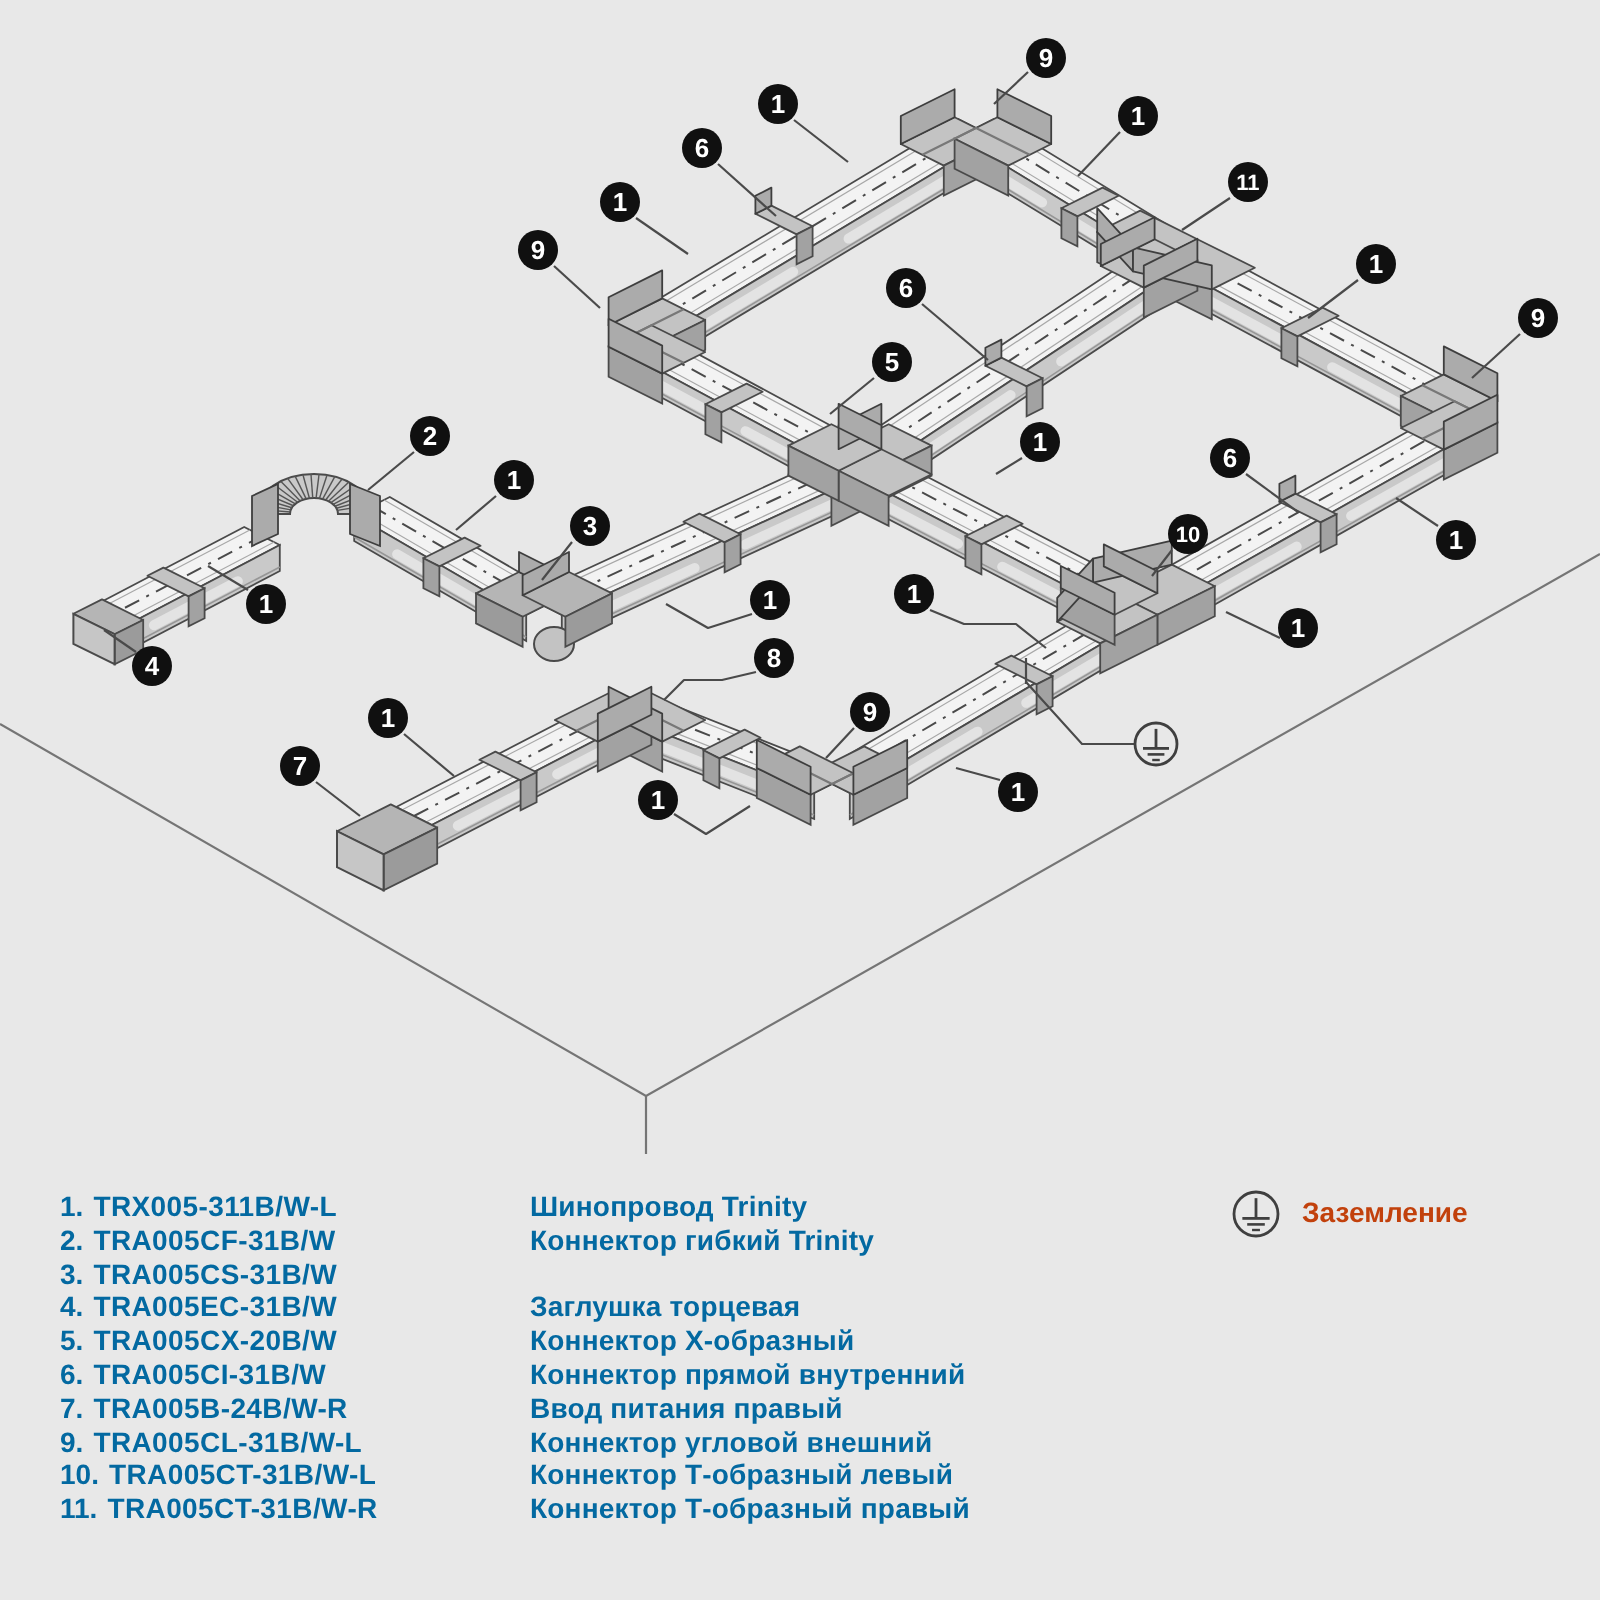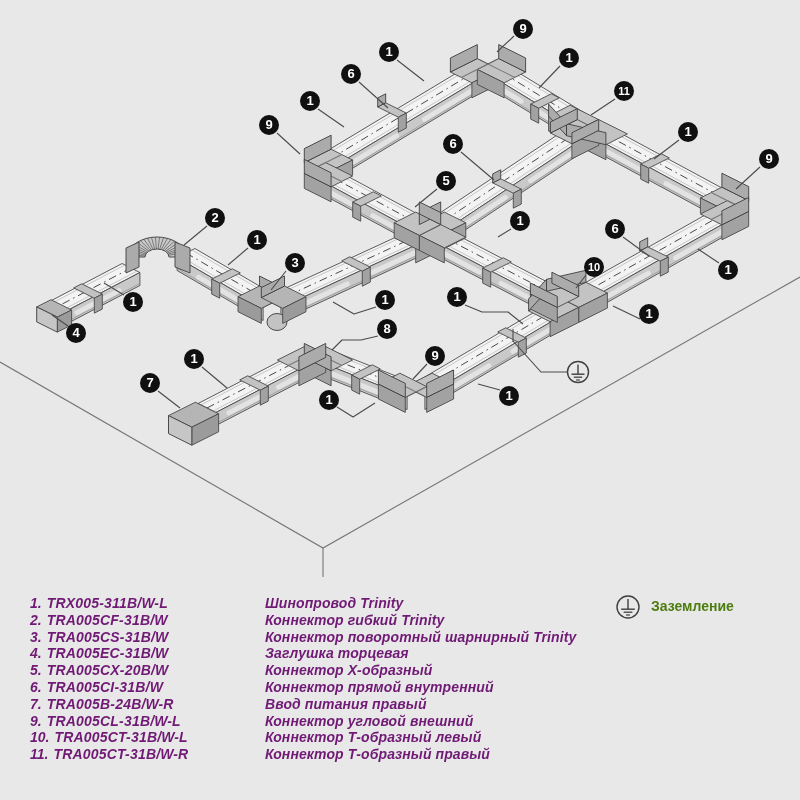--- a/index.html
+++ b/index.html
@@ -1,24 +1,24 @@
 <!DOCTYPE html>
 <html><head>
 <meta charset="utf-8">
 <style>
   html,body{margin:0;padding:0;}
   .stage{position:relative;width:800px;height:800px;background:#e8e8e8;overflow:hidden;
          font-family:"Liberation Sans",sans-serif;}
   #diagram{position:absolute;left:0;top:0;}
-  .legend{position:absolute;left:30px;top:595px;width:560px;color:#701a75;font-style:italic;}
+  .legend{position:absolute;left:30px;top:595px;width:560px;color:#0369a1;}
   .lrow{height:16.8px;line-height:16.8px;font-size:14px;font-weight:700;white-space:nowrap;position:relative;}
   .lnum{display:inline-block;margin-right:5px;}
   .lcode{display:inline-block;letter-spacing:0.2px;}
   .ldesc{position:absolute;left:188px;top:0;letter-spacing:0.1px;padding-left:47px;}
-  .legend-ground{position:absolute;left:651px;top:598px;font-size:14px;font-weight:700;color:#4d7c0f;}
+  .legend-ground{position:absolute;left:651px;top:598px;font-size:14px;font-weight:700;color:#c2410c;}
 </style>
 </head>
 <body>
 
 <div class="stage">
   <svg id="diagram" width="800" height="800" viewBox="0 0 800 800" xmlns="http://www.w3.org/2000/svg">
       <g>
         <polyline points="0.0,362.0 323.0,548.0 800.0,277.0" fill="none" stroke="#757575" stroke-width="1.1"></polyline>
         <polyline points="323.0,548.0 323.0,577.0" fill="none" stroke="#757575" stroke-width="1.1"></polyline>
       </g>
@@ -488,21 +488,21 @@
       </g>
       <g>
         <polyline points="500.0,390.0 478.0,384.0" fill="none" stroke="#4a4a4a" stroke-width="1.1" stroke-linejoin="round"></polyline>
         <circle cx="509" cy="396" r="10" fill="#101010"></circle>
         <text x="509" y="400.4" text-anchor="middle" fill="#ffffff" font-family="&quot;Liberation Sans&quot;,sans-serif" font-weight="bold" font-size="13">1</text>
       </g>
     </svg>
   <div class="legend" id="legend-rows">
       <div class="lrow"><span class="lnum">1.</span><span class="lcode">TRX005-311B/W-L</span><span class="ldesc">Шинопровод Trinity</span></div>
       <div class="lrow"><span class="lnum">2.</span><span class="lcode">TRA005CF-31B/W</span><span class="ldesc">Коннектор гибкий Trinity</span></div>
-      <div class="lrow"><span class="lnum">3.</span><span class="lcode">TRA005CS-31B/W</span><span class="ldesc">Коннектор поворотный шарнирный Trinity</span></div>
+      <div class="lrow"><span class="lnum">3.</span><span class="lcode">TRA005CS-31B/W</span></div>
       <div class="lrow"><span class="lnum">4.</span><span class="lcode">TRA005EC-31B/W</span><span class="ldesc">Заглушка торцевая</span></div>
       <div class="lrow"><span class="lnum">5.</span><span class="lcode">TRA005CX-20B/W</span><span class="ldesc">Коннектор X-образный</span></div>
       <div class="lrow"><span class="lnum">6.</span><span class="lcode">TRA005CI-31B/W</span><span class="ldesc">Коннектор прямой внутренний</span></div>
       <div class="lrow"><span class="lnum">7.</span><span class="lcode">TRA005B-24B/W-R</span><span class="ldesc">Ввод питания правый</span></div>
       <div class="lrow"><span class="lnum">9.</span><span class="lcode">TRA005CL-31B/W-L</span><span class="ldesc">Коннектор угловой внешний</span></div>
       <div class="lrow"><span class="lnum">10.</span><span class="lcode">TRA005CT-31B/W-L</span><span class="ldesc">Коннектор Т-образный левый</span></div>
       <div class="lrow"><span class="lnum">11.</span><span class="lcode">TRA005CT-31B/W-R</span><span class="ldesc">Коннектор Т-образный правый</span></div>
     </div>
   <div class="legend-ground">
     <span>Заземление</span>

